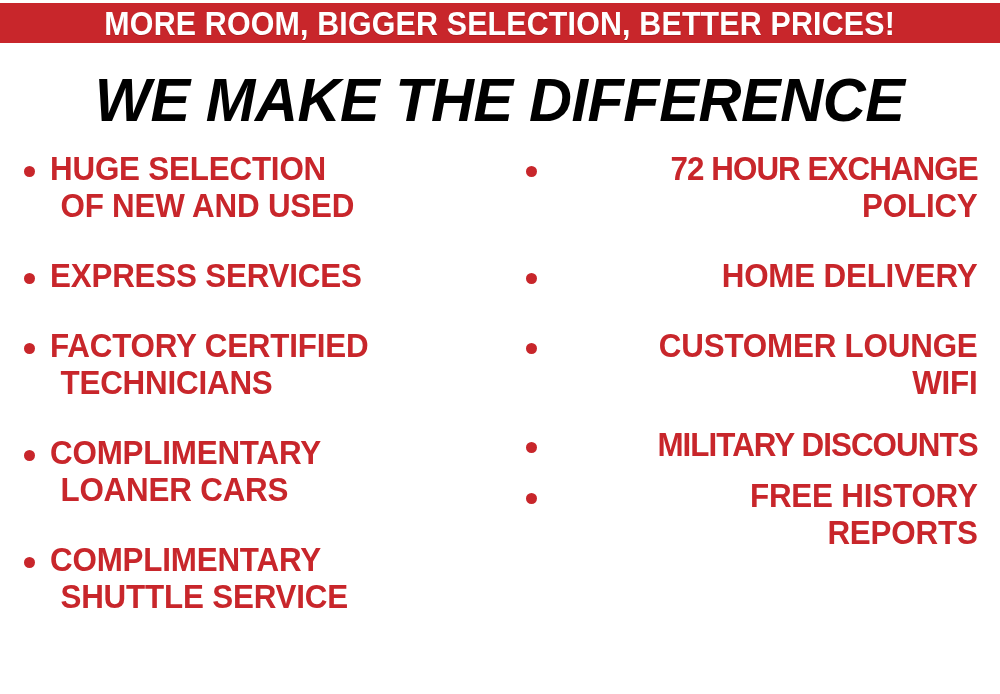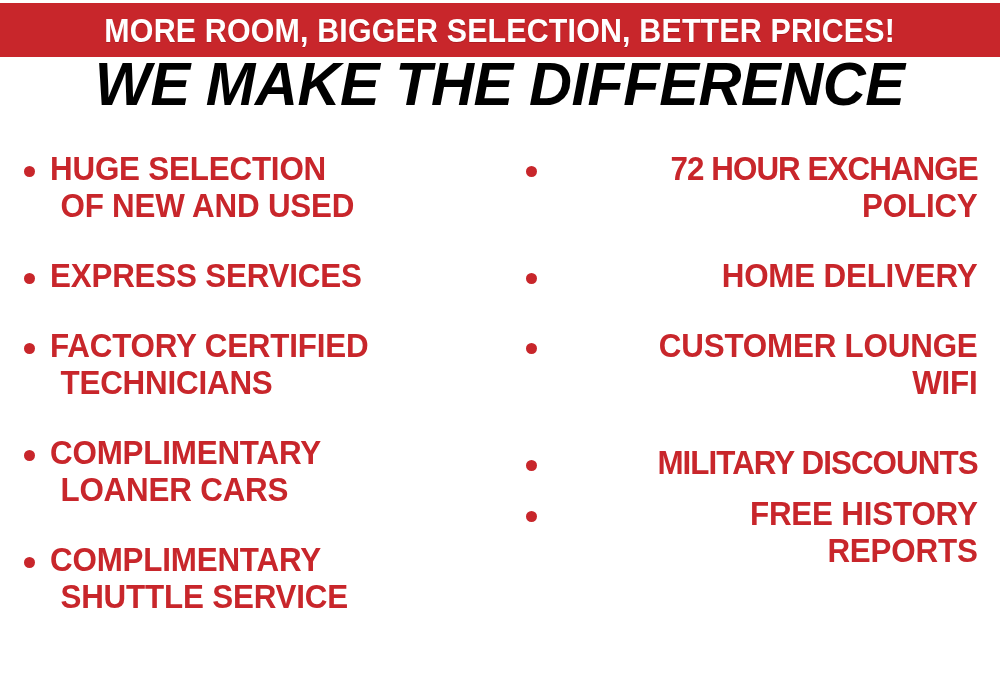--- a/index.html
+++ b/index.html
@@ -13,21 +13,21 @@
     font-family: "Liberation Sans", sans-serif;
     overflow: hidden;
     position: relative;
   }
 
   #banner {
     position: absolute;
     left: 0;
     top: 3px;
     width: 1000px;
-    height: 54px;
+    height: 40px;
     background: #c8262b;
     display: flex;
     align-items: center;
     justify-content: center;
   }
   #banner-text {
     color: #ffffff;
     font-family: "Liberation Sans", sans-serif;
     font-weight: bold;
     font-size: 33px;
@@ -36,21 +36,21 @@
     text-transform: uppercase;
     transform: scaleX(0.92);
     transform-origin: center center;
     white-space: nowrap;
     text-shadow: 0 1px 0 rgba(120,12,16,0.35);
   }
 
   #title-wrap {
     position: absolute;
     left: 0;
-    top: 48px;
+    top: 64px;
     width: 1000px;
     height: 72px;
     display: flex;
     align-items: center;
     justify-content: center;
   }
   #title {
     color: #000000;
     font-family: "Liberation Sans", sans-serif;
     font-weight: bold;
@@ -112,21 +112,21 @@
   }
   .bullet-line.cont {
     padding-left: 11px;
   }
   .bullet-line.tight {
     letter-spacing: -1.0px;
   }
 
   
   .gap-lg { margin-bottom: 33px; }
-  .gap-md { margin-bottom: 43px; }
+  .gap-md { margin-bottom: 25px; }
   .gap-sm { margin-bottom: 14px; }
 </style>
 </head>
 <body>
 
 <div id="banner">
   <div id="banner-text">MORE ROOM, BIGGER SELECTION, BETTER PRICES!</div>
 </div>
 
 <div id="title-wrap">

